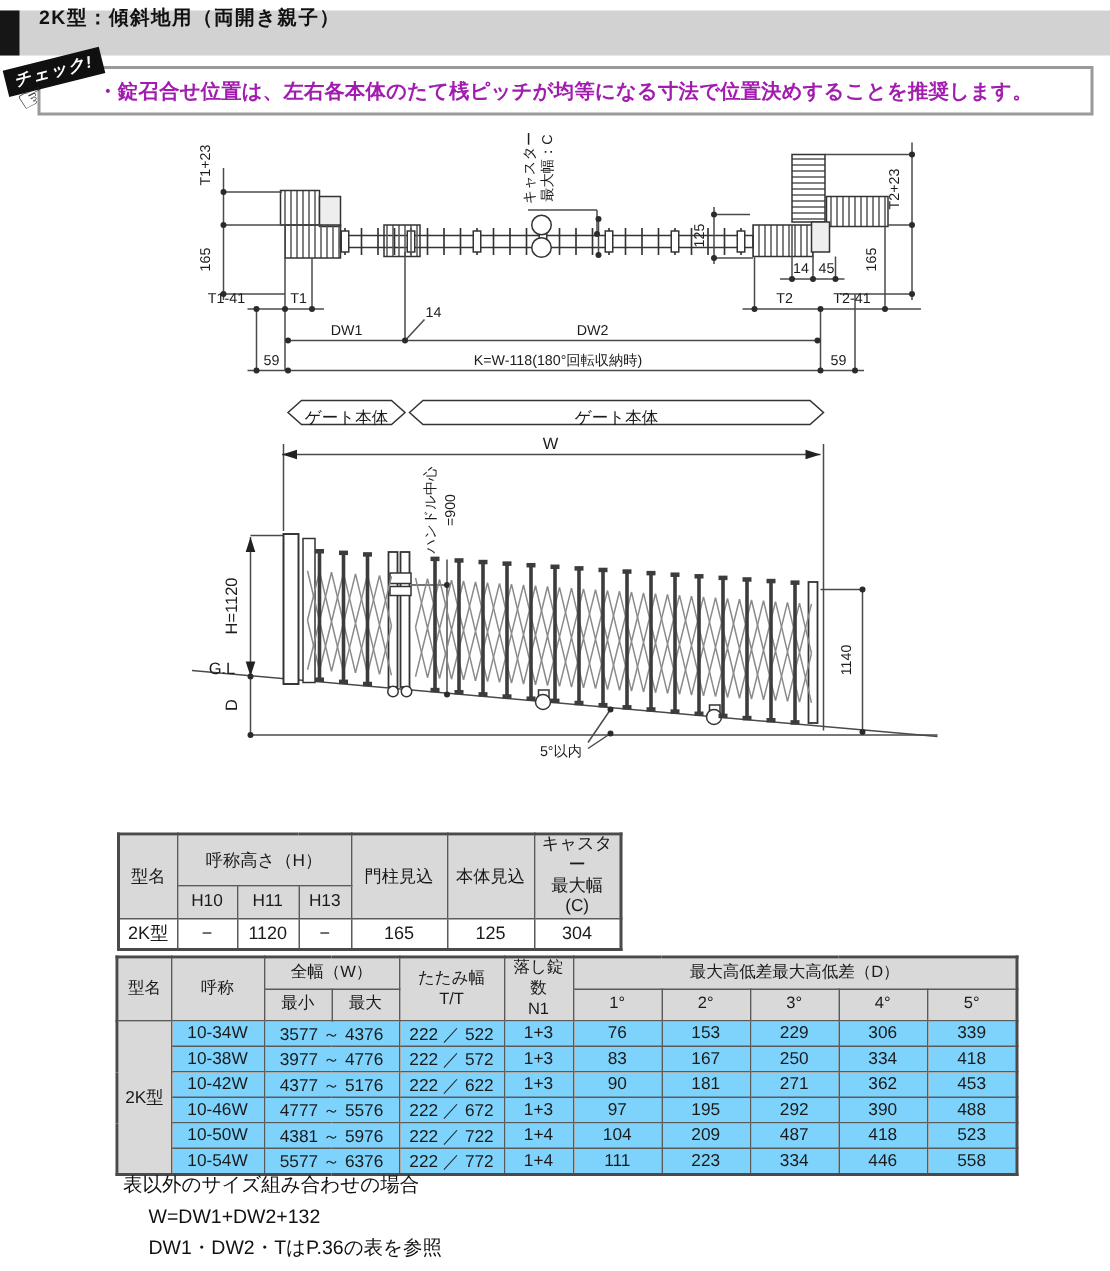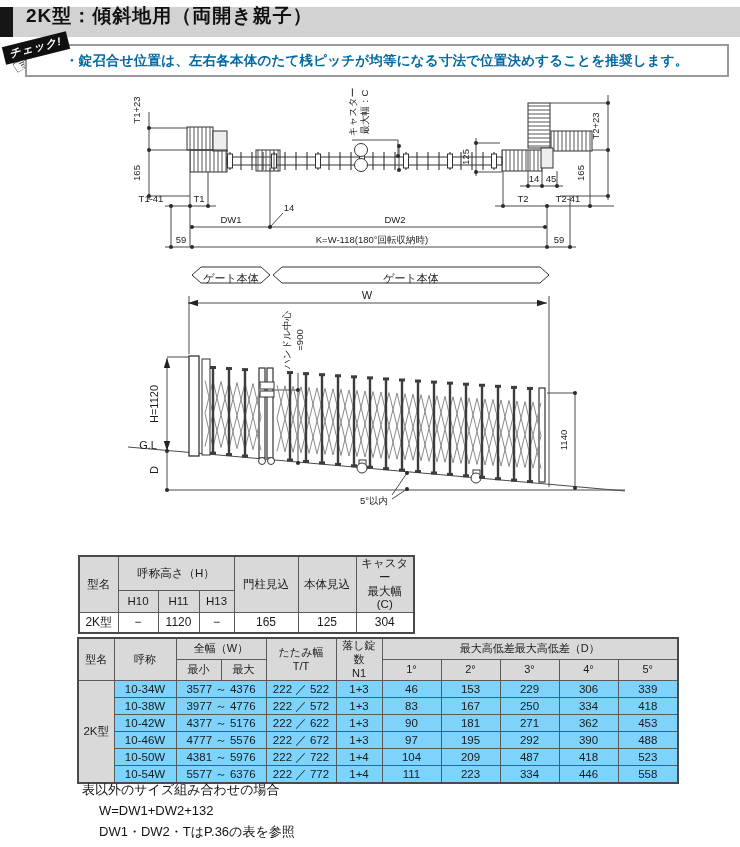--- a/index.html
+++ b/index.html
@@ -4,26 +4,26 @@
 <style>
   html,body{margin:0;padding:0;}
   body{
     width:740px;height:847px;background:#ffffff;position:relative;
     font-family:"Liberation Sans","DejaVu Sans",sans-serif;color:#1a1a1a;
     -webkit-font-smoothing:antialiased;
   }
   
   .hdr{position:absolute;left:0;top:7px;width:740px;height:30px;background:#d2d2d2;}
   .hdr-block{position:absolute;left:0;top:0;width:13px;height:30px;background:#161616;}
-  .hdr-title{position:absolute;left:26px;top:3px;font-size:19px;font-weight:bold;letter-spacing:1px;color:#111;}
+  .hdr-title{position:absolute;left:26px;top:3px;font-size:13px;font-weight:bold;letter-spacing:1px;color:#111;}
   
   .note-box{
     position:absolute;left:25px;top:44px;width:704px;height:33px;border:2px solid #9a9a9a;
     box-sizing:border-box;display:flex;align-items:center;padding-left:38px;background:#fff;
-    font-size:13.5px;font-weight:bold;color:#0369a1;letter-spacing:0.2px;
+    font-size:13.5px;font-weight:bold;color:#a21caf;letter-spacing:0.2px;
   }
   .badge{
     position:absolute;left:3px;top:39px;background:#101010;color:#fff;font-size:11px;font-weight:bold;
     font-style:italic;padding:1px 6px 2px 6px;transform:rotate(-14deg);z-index:3;letter-spacing:1px;
   }
   .hand{position:absolute;left:12px;top:53px;font-size:21px;transform:rotate(-28deg);z-index:3;color:#222;}
   
   svg.dia{position:absolute;left:0;top:0;width:740px;height:847px;}
   .dim-t{font-size:9.5px;fill:#1c1c1c;}
   .dim-b{font-size:11px;fill:#1c1c1c;}
@@ -405,21 +405,21 @@
     <th>3°</th>
     <th>4°</th>
     <th>5°</th>
   </tr>
   <tr style="height:17px">
     <td rowspan="6" class="model">2K型</td>
     <td>10-34W</td>
     <td colspan="2">3577 ～ 4376</td>
     <td>222 ／ 522</td>
     <td>1+3</td>
-    <td>46</td>
+    <td>76</td>
     <td>153</td>
     <td>229</td>
     <td>306</td>
     <td>339</td>
   </tr>
   <tr style="height:17px">
     <td>10-38W</td>
     <td colspan="2">3977 ～ 4776</td>
     <td>222 ／ 572</td>
     <td>1+3</td>

